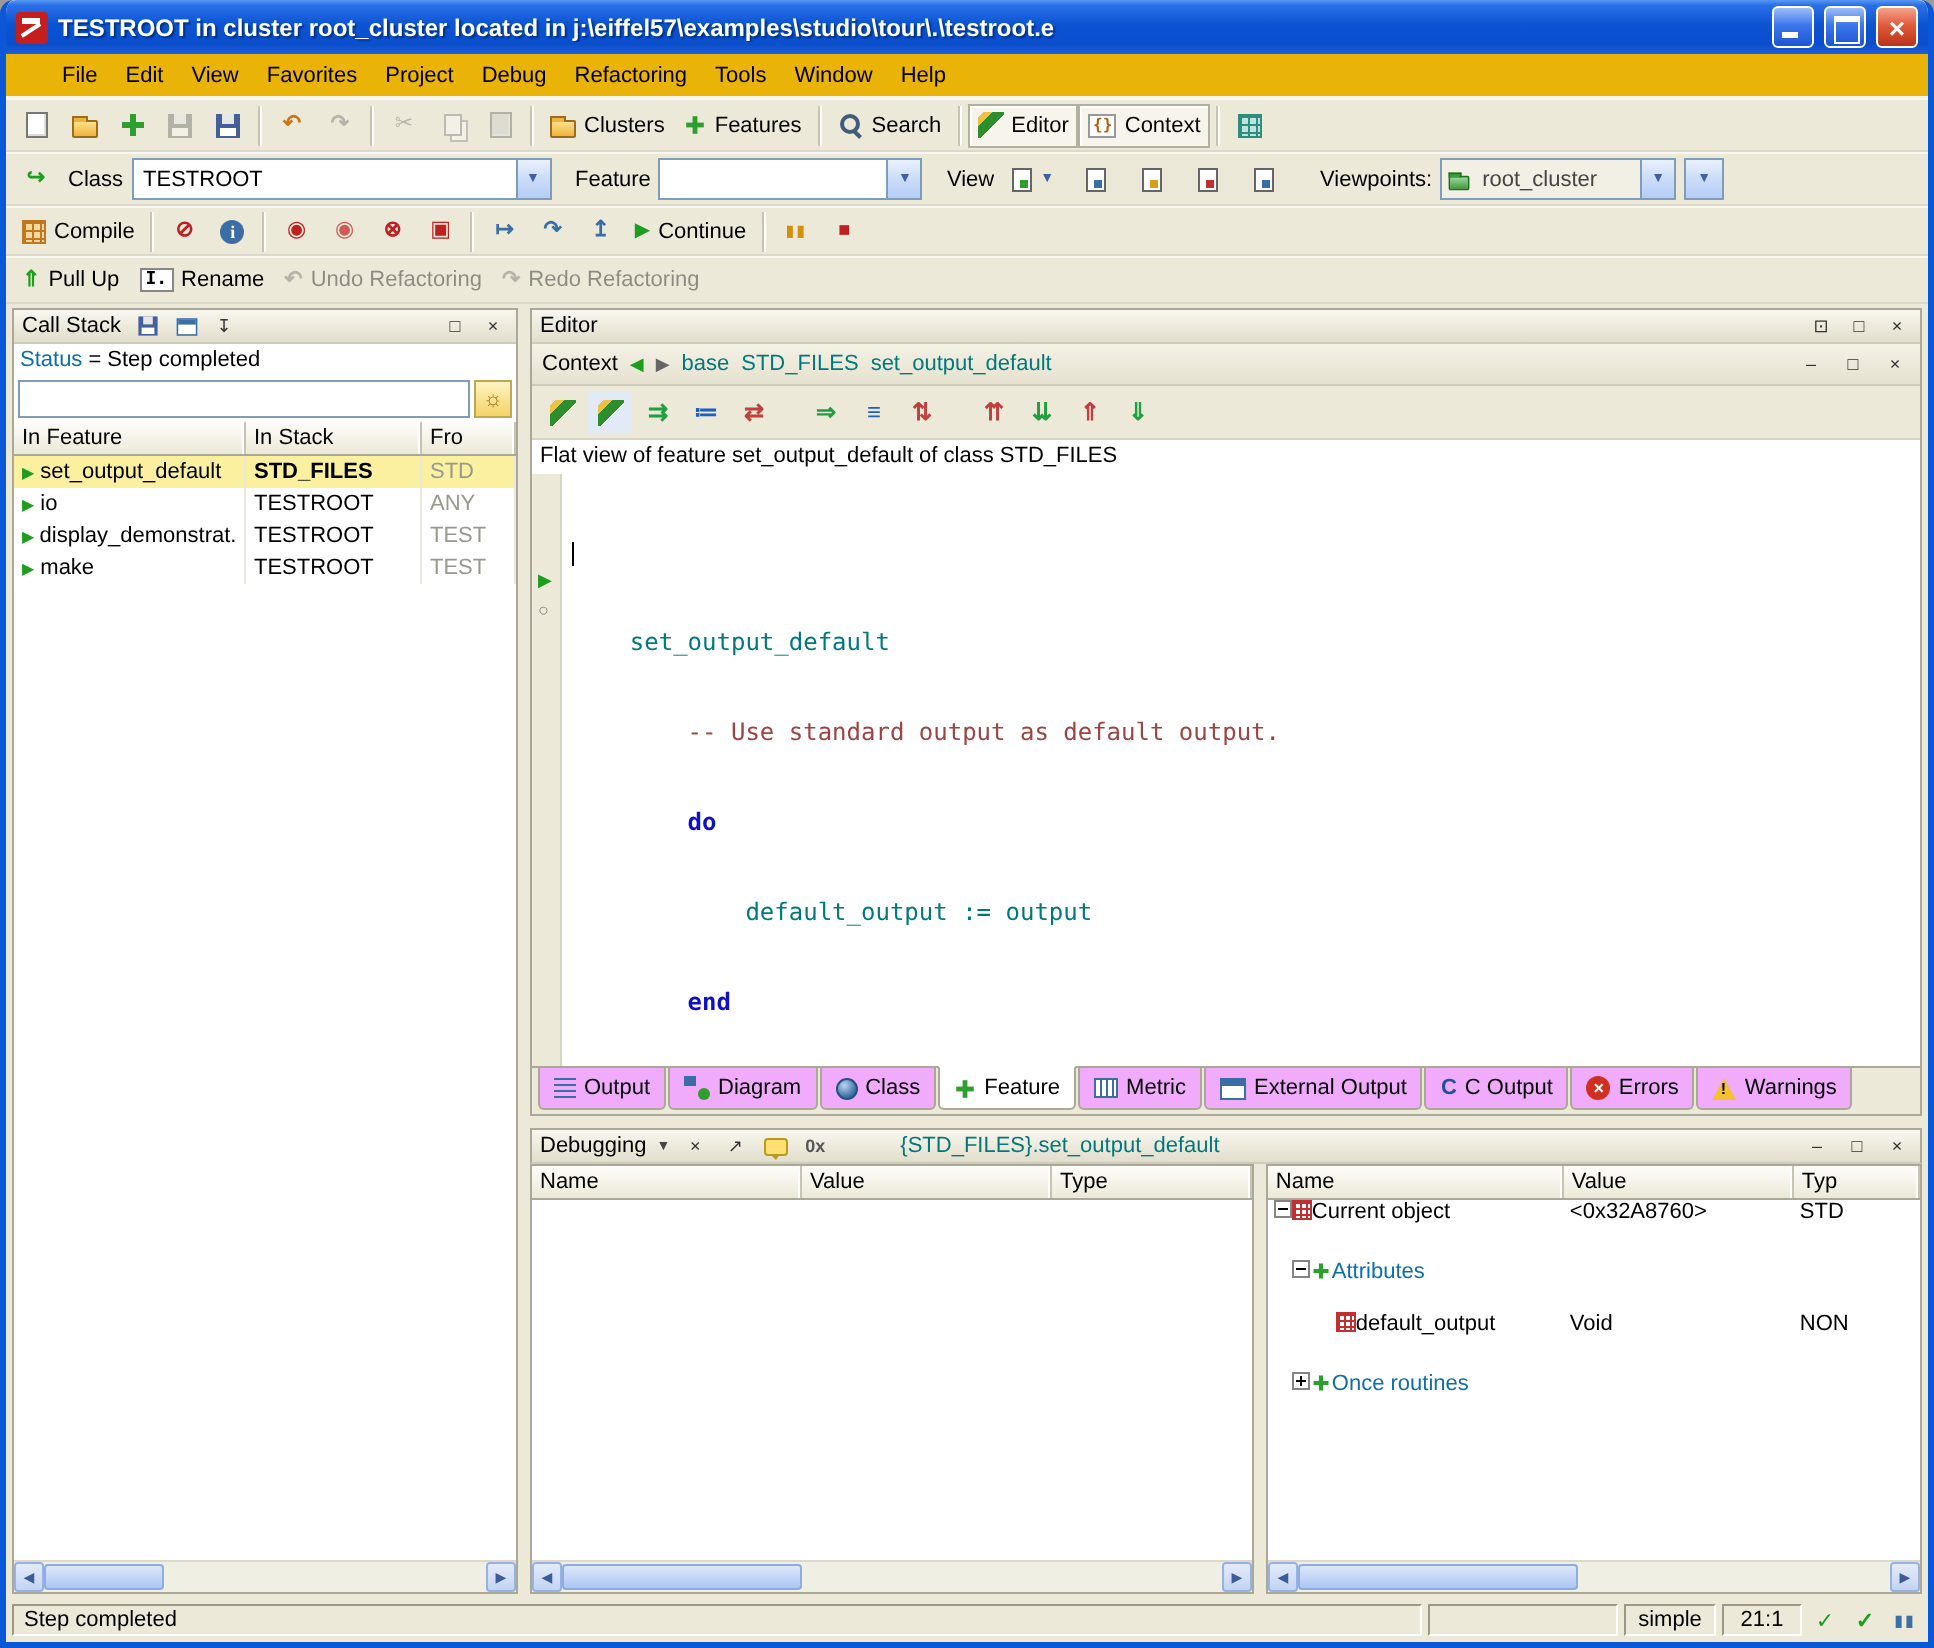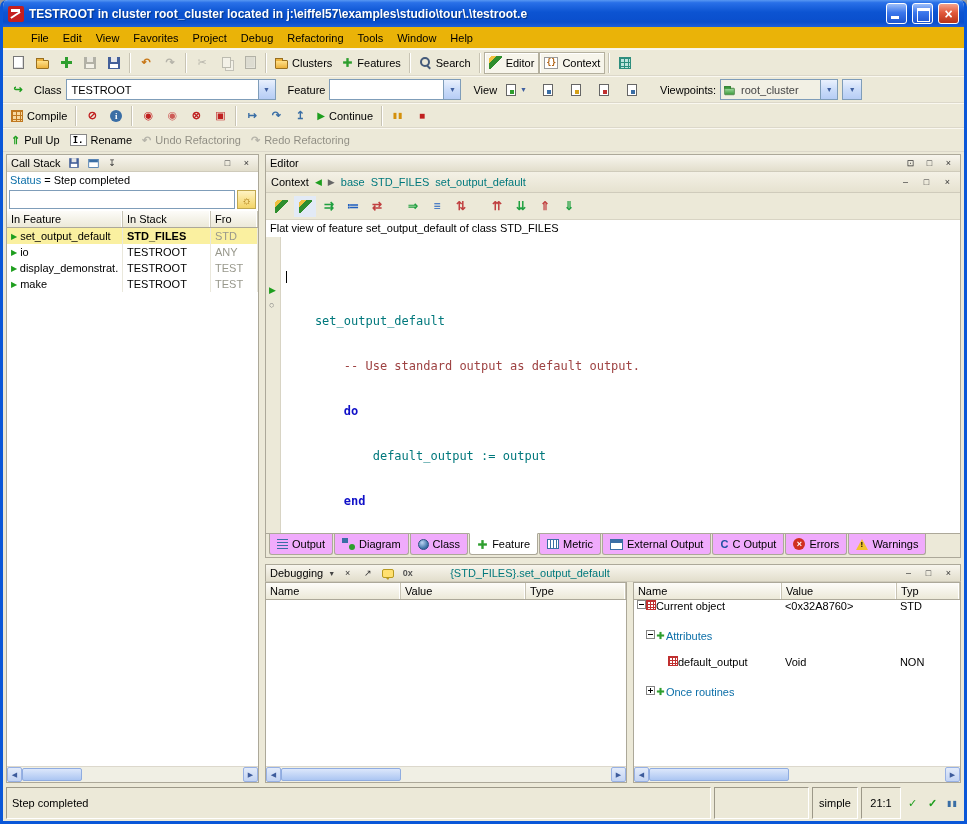--- a/index.html
+++ b/index.html
@@ -149,21 +149,21 @@
   .orow span{overflow:hidden;white-space:nowrap;}
   .ocell{padding:0 3px;height:100%;display:flex;gap:0;}
   .exp{width:9px;height:9px;flex:0 0 9px;border:1px solid #848484;background:#fff;position:relative;}
   .exp::before{content:"";position:absolute;left:1px;top:3px;width:5px;height:1px;background:#000;}
   .exp.plus::after{content:"";position:absolute;left:3px;top:1px;width:1px;height:5px;background:#000;}
   .ind1{padding-left:12px;margin-top:28px;}.ind2{padding-left:34px;}
   .cat{color:#0C6FA8;}
   .dbg-tabs{flex:0 0 21px;display:flex;gap:1px;background:#ECE9D8;padding:0 3px;align-items:flex-start;}
   
   .statusbar{flex:0 0 22px;display:flex;align-items:center;gap:3px;padding:2px 3px;background:#ECE9D8;}
-  .sb-panel{height:32px;border:1px solid;border-color:#9C9888 #FFF #FFF #9C9888;display:flex;align-items:center;padding:0 5px;overflow:hidden;white-space:nowrap;}
+  .sb-panel{height:16px;border:1px solid;border-color:#9C9888 #FFF #FFF #9C9888;display:flex;align-items:center;padding:0 5px;overflow:hidden;white-space:nowrap;}
   .sb-msg{flex:1;}
   .sb-prog{flex:0 0 95px;}
   .sb-mode{flex:0 0 46px;justify-content:center;}
   .sb-pos{flex:0 0 40px;justify-content:center;}
   .s-ico{width:17px;display:flex;align-items:center;justify-content:center;font-size:11px;}
 </style>
 </head>
 <body>
 
 <div class="win">

